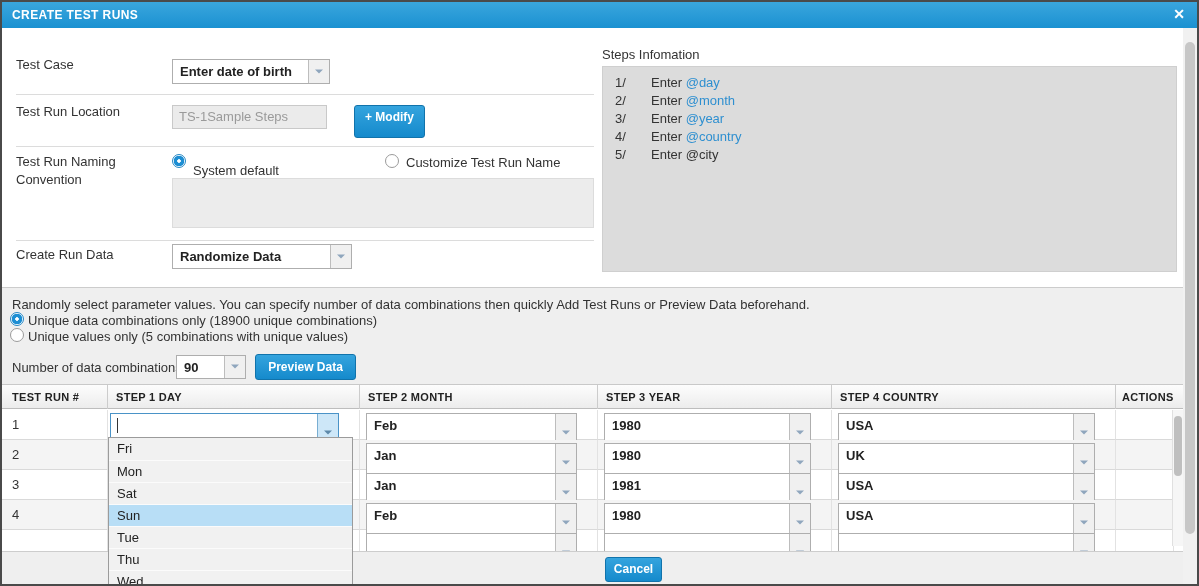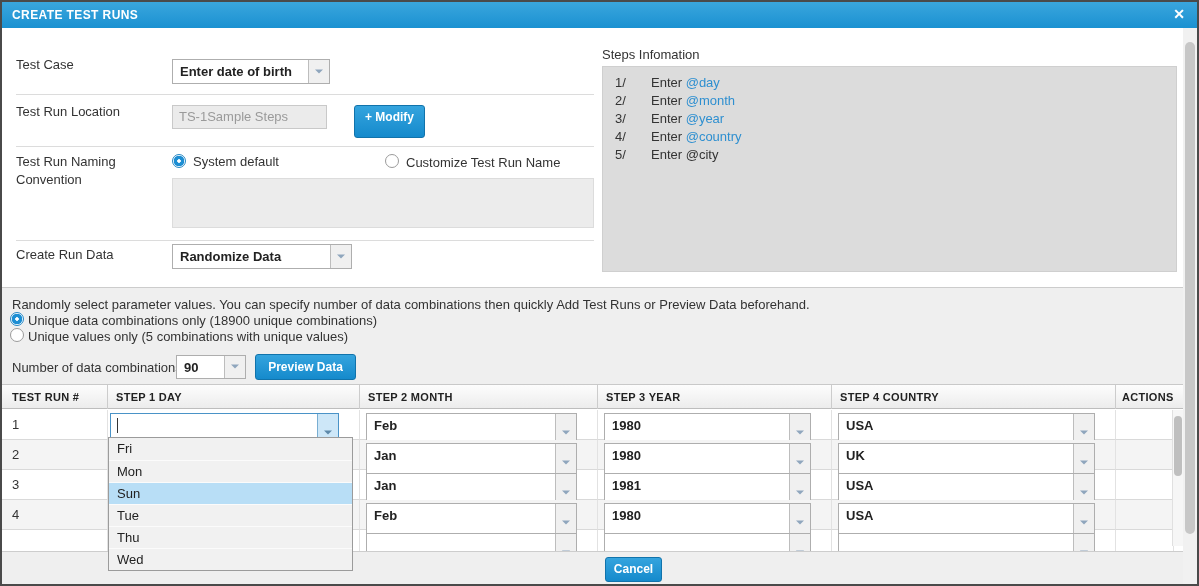--- a/index.html
+++ b/index.html
@@ -101,21 +101,21 @@
   </div>
   <div class="sep" style="top:94px;"></div>
 
   <div class="lbl" style="left:16px; top:104px;">Test Run Location</div>
   <div class="dis-input" style="left:172px; top:105px; width:155px; height:24px;">TS-1Sample Steps</div>
   <div class="btn" style="left:334px; top:105px; width:71px; height:33px; line-height:23px;margin-left:20px;">+ Modify</div>
   <div class="sep" style="top:146px;"></div>
 
   <div class="lbl" style="left:16px; top:153px; width:132px; line-height:18px;">Test Run Naming Convention</div>
   <span class="radio sel" style="left:172px; top:154px;"></span>
-  <div class="lbl" style="left:193px; top:154px;">System default</div>
+  <div class="lbl" style="left:193px; top:163px;">System default</div>
   <span class="radio" style="left:385px; top:154px;"></span>
   <div class="lbl" style="left:406px; top:155px;">Customize Test Run Name</div>
   <div class="textarea"></div>
   <div class="sep" style="top:240px;"></div>
 
   <div class="lbl" style="left:16px; top:247px;">Create Run Data</div>
   <div class="combo" style="left:172px; top:244px; width:180px; height:25px;">
     <span class="val">Randomize Data</span>
     <span class="arrow"></span>
   </div>
@@ -329,20 +329,21 @@
     </div>
 
   <div class="footer">
     <div class="btn" style="left:545px; top:5px; width:50px; height:25px; line-height:23px;margin-top:28px;">+ Add</div>
     <div class="btn" style="left:603px; top:5px; width:57px; height:25px; line-height:23px;">Cancel</div>
   </div>
 
   <div class="ddlist">
     <div class="dditem">Fri</div>
     <div class="dditem">Mon</div>
+    <div class="dditem">Sat</div>
     <div class="dditem hl">Sun</div>
     <div class="dditem">Tue</div>
     <div class="dditem">Thu</div>
     <div class="dditem">Wed</div>
   </div>
 
   <div id="frame"></div>
 </div>
 
 </body></html>

